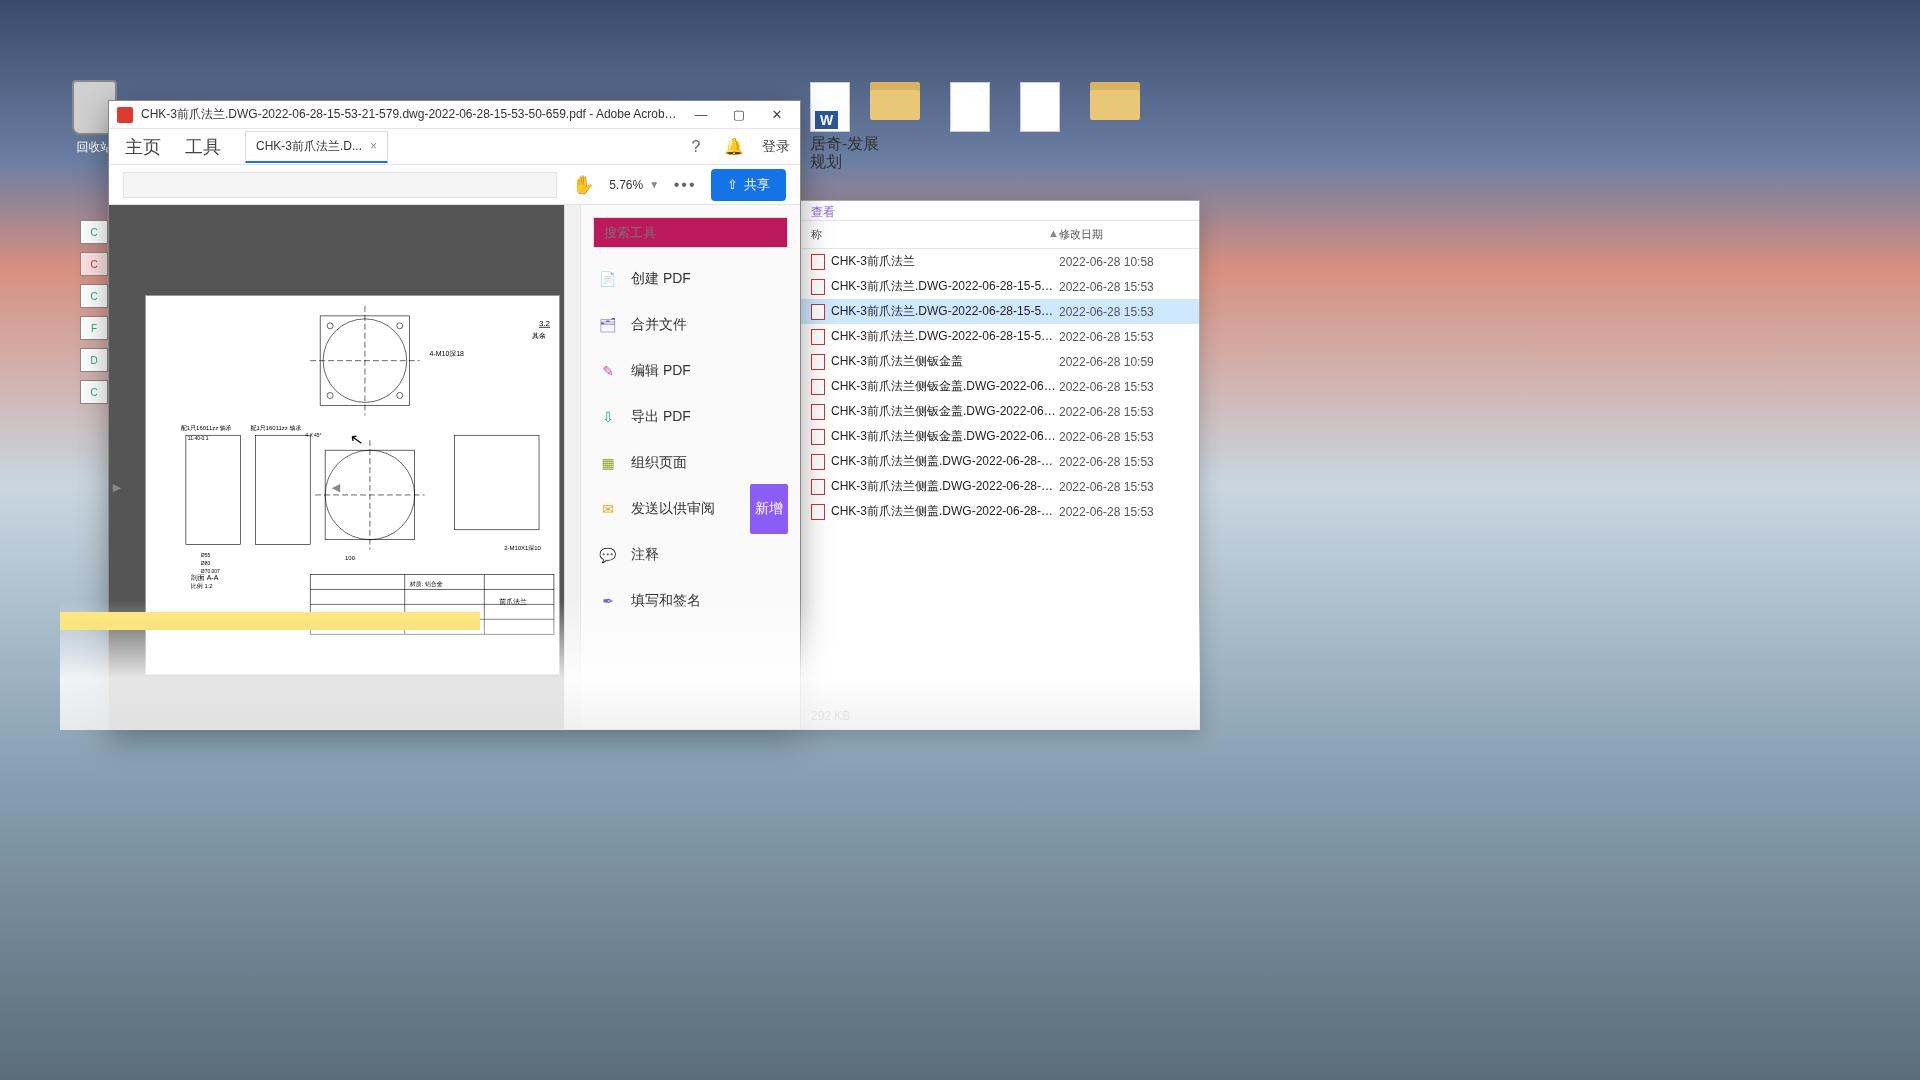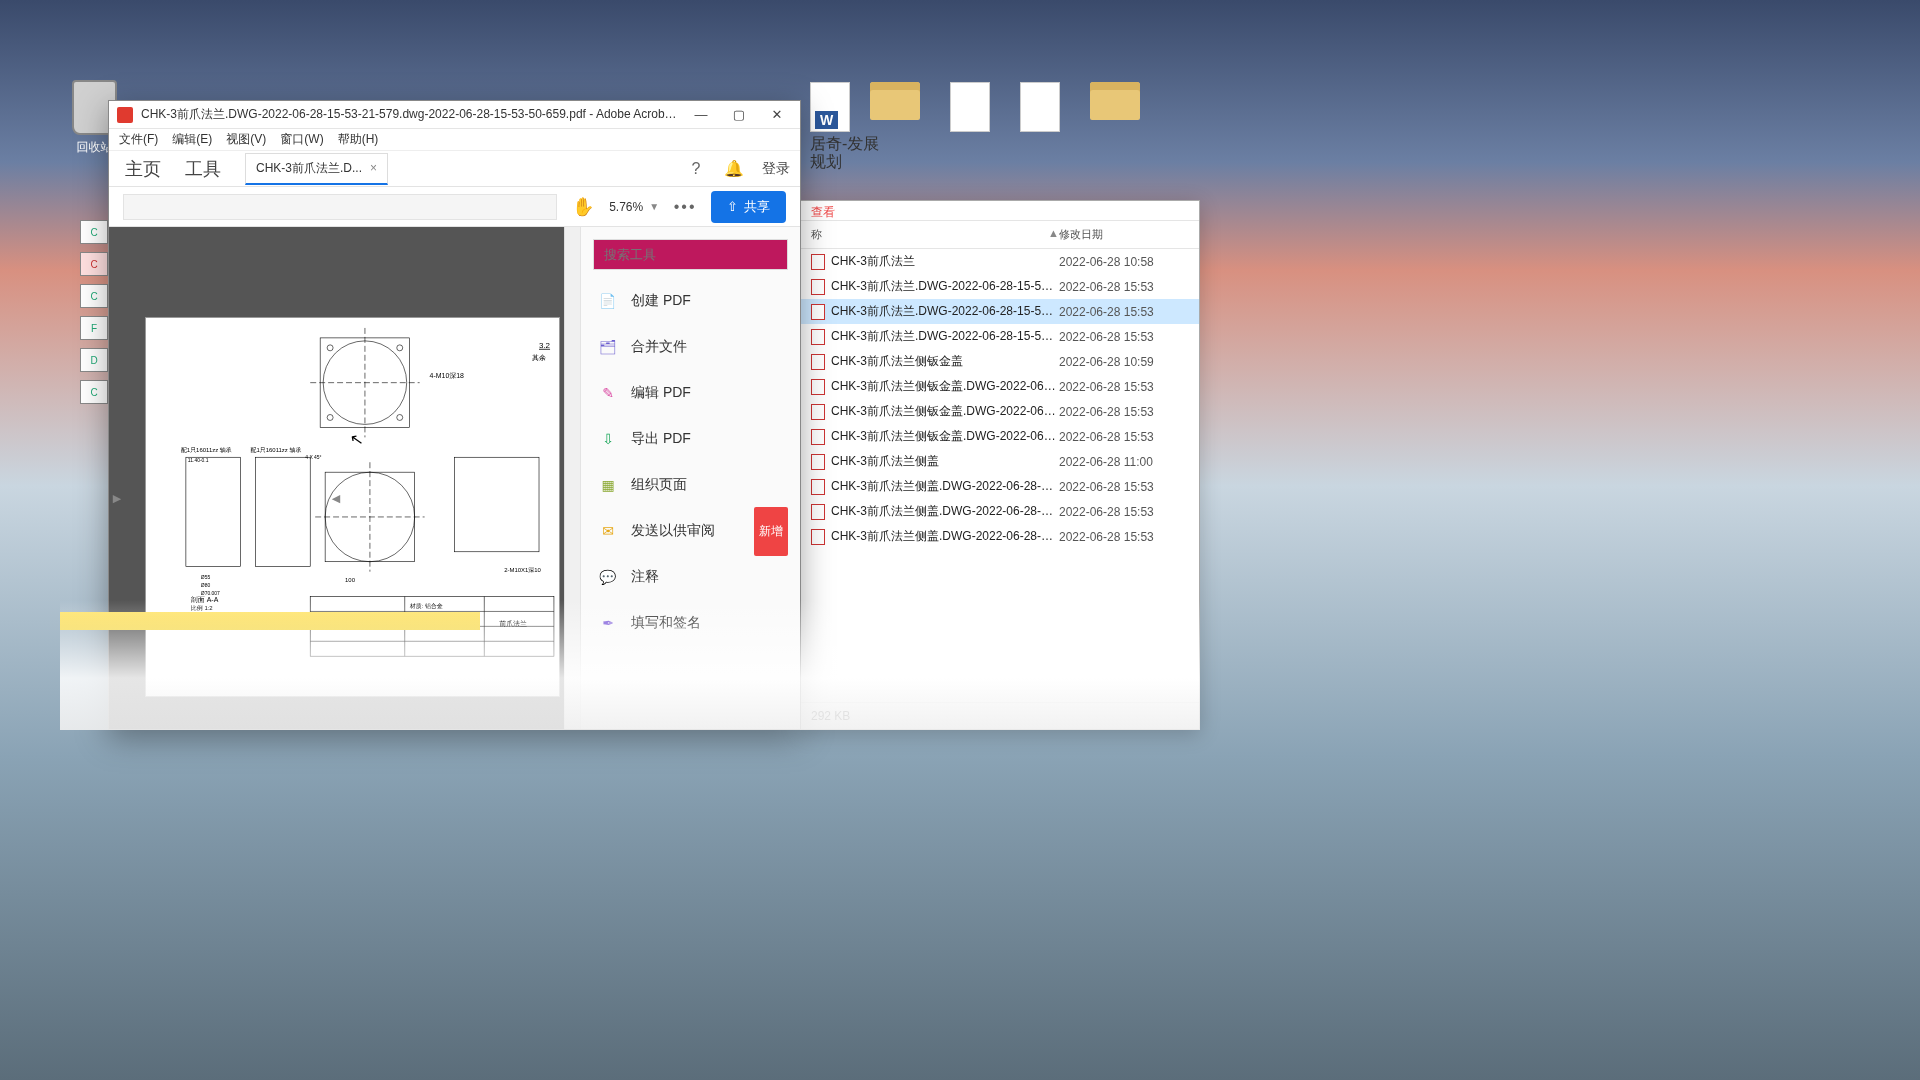--- a/index.html
+++ b/index.html
@@ -9,21 +9,21 @@
   .trash .bin { width:45px; height:55px; background:#d0d0d0; border-radius:4px 4px 8px 8px; border:2px solid #888; margin-bottom:4px;}
   .folder-row { position:absolute; top:82px; left:870px; display:flex; gap:30px; }
   .folder { width:50px; height:38px; background:#e8c777; border-radius:3px 3px 2px 2px; box-shadow:inset 0 8px 0 #d9b35f;}
   .word-doc { position:absolute; top:82px; left:810px; width:40px; height:50px; background:#fff; border:1px solid #ccc;}
   .word-doc::after{content:"W"; position:absolute; bottom:2px; left:4px; background:#2b579a; color:#fff; font-weight:bold; font-size:14px; padding:1px 5px;}
   .caption1 { position:absolute; top:135px; left:810px; font-size:16px; color:#333; line-height:1.1; }
 
   
   .explorer { position:absolute; top:200px; left:800px; width:400px; height:530px; background:#fff; border:1px solid #aaa;
               box-shadow:0 4px 20px rgba(0,0,0,.2); font-size:12px; }
-  .exp-top { height:20px; padding:3px 10px; border-bottom:1px solid #e5e5e5; color:#ef4444;}
+  .exp-top { height:20px; padding:3px 10px; border-bottom:1px solid #e5e5e5; color:#8b5cf6;}
   .exp-addr { padding:6px 10px; border-bottom:1px solid #e5e5e5; color:#333;}
   .exp-head { display:flex; padding:6px 10px; border-bottom:1px solid #e5e5e5; color:#555; font-size:11px;}
   .exp-head .c1{flex:1;} .exp-head .c2{width:130px;}
   .exp-head .sort{margin-left:auto; color:#888;}
   .exp-row { display:flex; padding:4px 10px; align-items:center; }
   .exp-row.sel{ background:#cde8ff; }
   .exp-row .ico{ width:14px; height:16px; background:#fff; border:1px solid #c33; margin-right:6px; display:inline-block; }
   .exp-row .n{ flex:1; white-space:nowrap; overflow:hidden; text-overflow:ellipsis; color:#222;}
   .exp-row .d{ width:130px; color:#555;}
   .exp-foot{ position:absolute; bottom:0; left:0; right:0; padding:6px 10px; border-top:1px solid #e5e5e5; color:#555;}
@@ -57,21 +57,21 @@
   .page svg{ width:100%; height:100%; }
   .vscroll{ width:16px; background:#f0f0f0; border-left:1px solid #ddd;}
   .navhandle{ position:absolute; top:50%; width:12px; height:40px; display:flex; align-items:center; justify-content:center;
               color:#888; font-size:11px; cursor:pointer;}
   .navhandle.l{ left:2px;} .navhandle.r{ right:222px;}
   .sidebar{ width:220px; border-left:1px solid #e3e3e3; background:#fafafa; display:flex; flex-direction:column; }
   .search{ margin:12px 12px 8px; }
   .search input{ width:100%; padding:7px 10px; border:1px solid #ddd; font-size:13px; background:#be185d;}
   .tool-item{ display:flex; align-items:center; gap:12px; padding:12px 16px; font-size:14px; color:#333; cursor:pointer; position:relative;}
   .ticon{ width:22px; height:22px; display:flex; align-items:center; justify-content:center; }
-  .badge{ position:absolute; right:12px; background:#ef4444; color:#fff; font-size:12px; padding:16px 5px; border-radius:2px;}
+  .badge{ position:absolute; right:12px; background:#8b5cf6; color:#fff; font-size:14px; padding:16px 5px; border-radius:2px;}
   
   .leftstrip{ position:absolute; top:220px; left:80px; display:flex; flex-direction:column; gap:8px;}
   .leftstrip .ls{ width:28px; height:24px; background:#fff; border:1px solid #888; font-size:10px; display:flex;align-items:center;justify-content:center;}
   
   .fade{ position:absolute; left:60px; top:600px; width:1140px; height:130px;
          background:linear-gradient(to bottom, rgba(255,255,255,0) 0%, rgba(255,255,255,.85) 60%, rgba(240,240,240,.9) 100%);
          pointer-events:none;}
   .yellowbar{ position:absolute; left:60px; top:612px; width:420px; height:18px;
               background:linear-gradient(to bottom,#ffe46b,#f5d742); }
   .cursor{ position:absolute; top:430px; left:350px; font-size:16px; color:#000; transform:rotate(-10deg);}
@@ -146,25 +146,20 @@
         <span class="n">CHK-3前爪法兰侧钣金盖.DWG-2022-06-28-...</span>
         <span class="d">2022-06-28 15:53</span>
       </div>
       <div class="exp-row">
         <span class="ico"></span>
         <span class="n">CHK-3前爪法兰侧钣金盖.DWG-2022-06-28-...</span>
         <span class="d">2022-06-28 15:53</span>
       </div>
       <div class="exp-row">
         <span class="ico"></span>
-        <span class="n">CHK-3前爪法兰侧盖</span>
-        <span class="d">2022-06-28 11:00</span>
-      </div>
-      <div class="exp-row">
-        <span class="ico"></span>
         <span class="n">CHK-3前爪法兰侧盖.DWG-2022-06-28-15-5...</span>
         <span class="d">2022-06-28 15:53</span>
       </div>
       <div class="exp-row">
         <span class="ico"></span>
         <span class="n">CHK-3前爪法兰侧盖.DWG-2022-06-28-15-5...</span>
         <span class="d">2022-06-28 15:53</span>
       </div>
       <div class="exp-row">
         <span class="ico"></span>
@@ -175,27 +170,20 @@
   <div class="exp-foot">292 KB</div>
 </div>
 
 <div class="acro">
   <div class="titlebar">
     <div class="appico"></div>
     <div class="ttxt">CHK-3前爪法兰.DWG-2022-06-28-15-53-21-579.dwg-2022-06-28-15-53-50-659.pdf - Adobe Acrobat ...</div>
     <div class="winbtn">—</div>
     <div class="winbtn">▢</div>
     <div class="winbtn close">✕</div>
-  </div>
-  <div class="menubar">
-    <span>文件(F)</span>
-    <span>编辑(E)</span>
-    <span>视图(V)</span>
-    <span>窗口(W)</span>
-    <span>帮助(H)</span>
   </div>
   <div class="tabbar">
     <span class="home">主页</span>
     <span class="tools">工具</span>
     <div class="doctab">
       <span>CHK-3前爪法兰.D...</span>
       <span class="x">×</span>
     </div>
     <div class="right">
       <div class="iconbtn">?</div>

